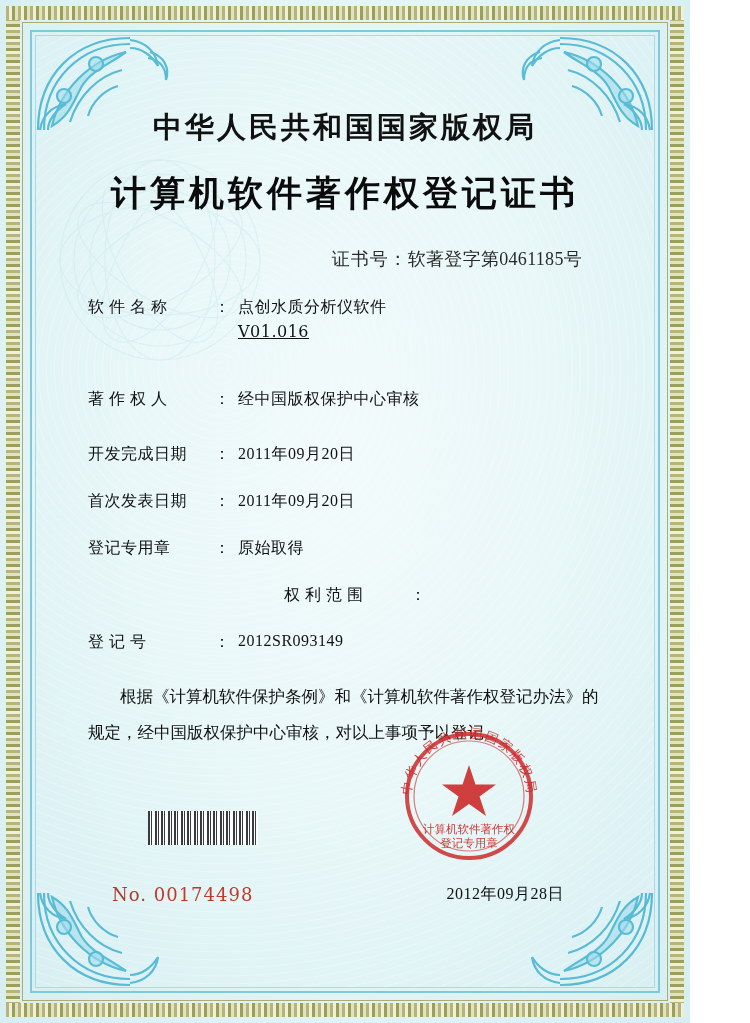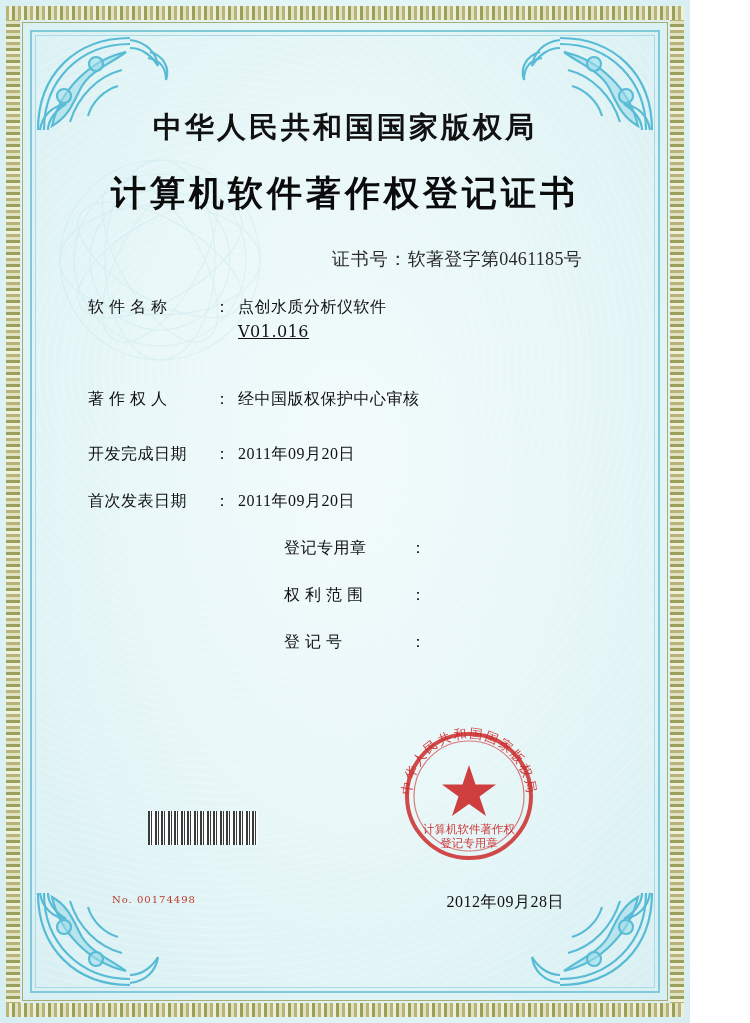--- a/index.html
+++ b/index.html
@@ -194,30 +194,30 @@
       #ffffff 9px, #ffffff 10px,
       #1a1a1a 10px, #1a1a1a 11px,
       #ffffff 11px, #ffffff 13px
     );
     opacity: 0.85;
   }
   .footer-no {
     position: absolute;
     left: 52px;
     bottom: 58px;
-    font-size: 10px;
+    font-size: 18px;
     color: #c0392b;
     letter-spacing: 1px;
     font-family: "DejaVu Serif", serif;
   }
   .footer-no .nolabel { color: #b03a2e; }
   .footer-date {
     position: absolute;
     right: 66px;
-    bottom: 50px;
+    bottom: 58px;
     font-size: 16px;
     color: #111;
     letter-spacing: 0.5px;
   }
   
   .seal {
     position: absolute;
     right: 86px;
     bottom: 92px;
     width: 150px;
@@ -349,31 +349,37 @@
         <span class="field-value">2011年09月20日</span>
       </div>
       <div class="field-row">
         <span class="field-label">首次发表日期</span>
         <span class="field-colon">：</span>
         <span class="field-value">2011年09月20日</span>
       </div>
       <div class="field-row">
         <span class="field-label">登记专用章</span>
         <span class="field-colon">：</span>
+        <span class="field-value">原始取得</span>
       </div>
       <div class="field-row">
         <span class="field-label">权 利 范 围</span>
         <span class="field-colon">：</span>
       </div>
       <div class="field-row">
         <span class="field-label">登 记 号</span>
         <span class="field-colon">：</span>
-      </div>
-    </div>
-
+        <span class="field-value">2012SR093149</span>
+      </div>
+    </div>
+
+    <div class="body-text">
+      <span class="indent">根据《计算机软件保护条例》和《计算机软件著作权登记办法》的</span>
+      <span>规定，经中国版权保护中心审核，对以上事项予以登记。</span>
+    </div>
 
     <div class="barcode"></div>
 
     <div class="footer-no">
       <span class="nolabel">No.</span>
       <span>00174498</span>
     </div>
 
     <div class="footer-date">2012年09月28日</div>
 

